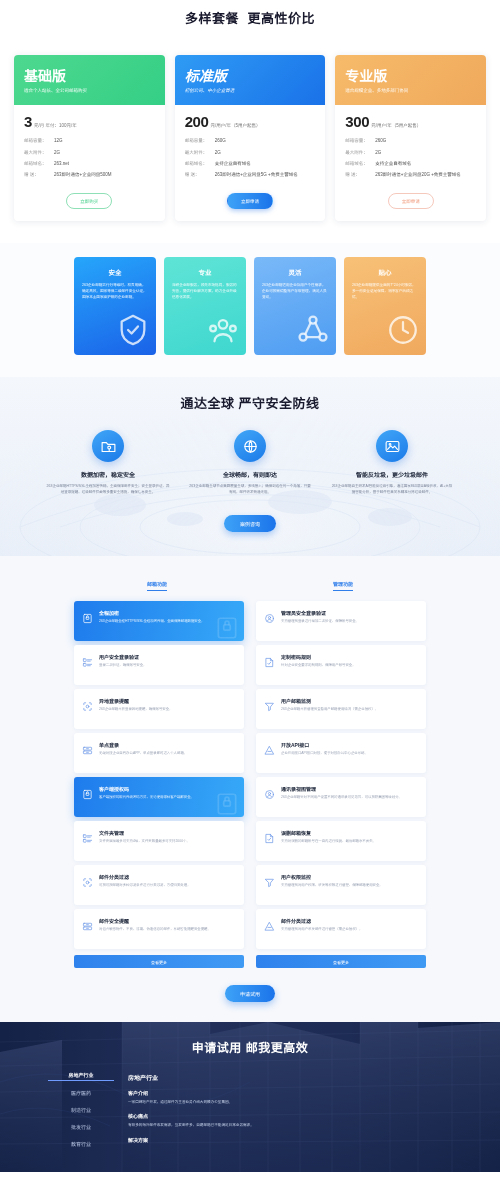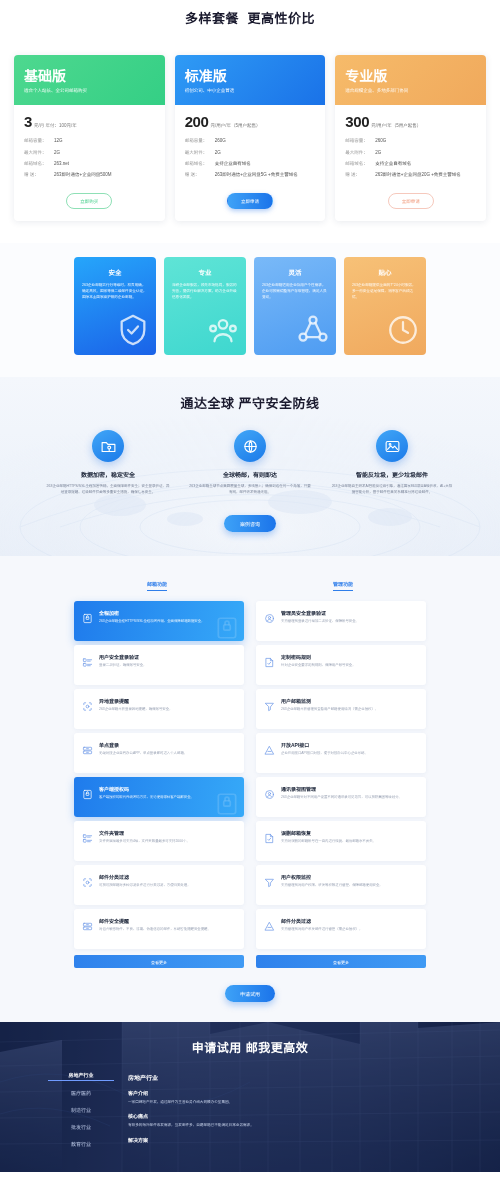--- a/index.html
+++ b/index.html
@@ -22,21 +22,21 @@
   .pricing-sec { background:#fff; padding: 8px 0 22px; }
   .pricing-sec .section-title { margin-bottom: 28px; font-family: Liberation Mono, monospace; }
   .price-row { display:flex; gap: 10px; justify-content:center; padding: 0 14px; }
   .price-card {
     flex:1; background:#fff; border-radius:4px;
     box-shadow: 0 1px 7px rgba(30,50,90,.10);
     overflow:hidden; display:flex; flex-direction:column;
   }
   .pc-head { padding: 10px 10px 11px; color:#fff; }
   .pc-head.green  { background: linear-gradient(135deg,#4ed88f,#34cf85); }
-  .pc-head.blue   { background: linear-gradient(135deg,#2f9bf5,#1a72e8); }
+  .pc-head.blue   { background: linear-gradient(135deg,#2f9bf5,#1a72e8); font-style: italic; }
   .pc-head.orange { background: linear-gradient(135deg,#f6bb6a,#f0a95c); font-family: Liberation Serif, serif; }
   .pc-name { font-size:14px; font-weight:bold; margin-bottom:3px; }
   .pc-desc { font-size:4.5px; opacity:.92; line-height:1.4; }
   .pc-body { padding: 8px 10px 0; flex:1; }
   .pc-price-line { display:flex; align-items:baseline; margin-bottom:8px; }
   .pc-amount { font-size:15px; font-weight:bold; color:#222; letter-spacing:-.4px; }
   .pc-unit { font-size:4.5px; color:#777; margin-left:2px; }
   .pc-spec { display:flex; font-size:4.5px; color:#666; margin-bottom:4.5px; line-height:1.5; }
   .pc-spec .k { color:#999; white-space:nowrap; min-width:30px; }
   .pc-spec .v { color:#555; }

